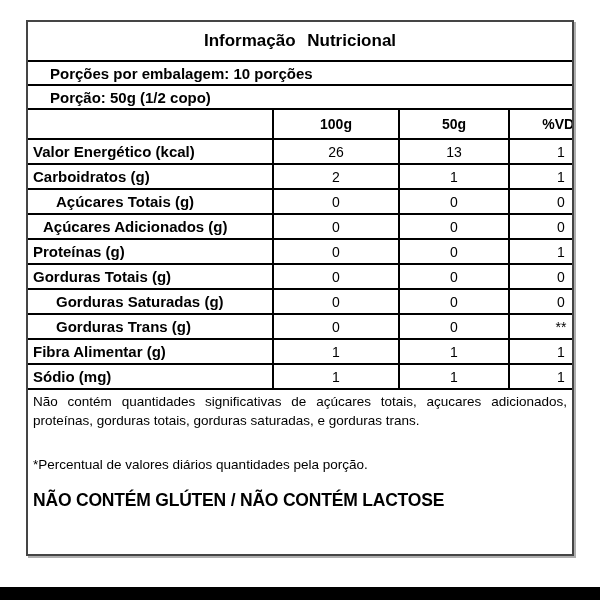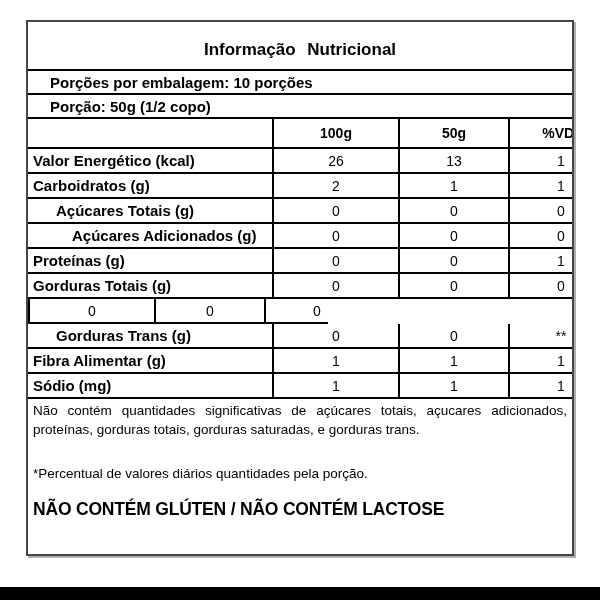--- a/index.html
+++ b/index.html
@@ -18,21 +18,20 @@
     border: 2px solid #454545;
     box-shadow: 2px 2px 0 rgba(110,110,110,0.55);
     background: #ffffff;
   }
   .title-row {
     height: 40px;
     border-bottom: 2px solid #000;
     display: flex; align-items: center; justify-content: center;
     font-weight: bold; font-size: 17px;
     word-spacing: 7px;
-    margin-top: 9px;
   }
   .info-row {
     height: 24px;
     border-bottom: 2px solid #000;
     display: flex; align-items: center;
     padding-left: 22px;
     font-weight: bold; font-size: 15px;
   }
   .grid-row { display: flex; width: 544px; }
   .cell {
@@ -42,21 +41,21 @@
     font-size: 14px;
     overflow: hidden; white-space: nowrap;
   }
   .hdr .cell { height: 30px; font-weight: bold; justify-content: center; }
   .c1 { width: 244px; padding-left: 5px; font-weight: bold; font-size: 15px; }
   .c2 { width: 126px; border-left: 2px solid #000; justify-content: center; }
   .c3 { width: 110px; border-left: 2px solid #000; justify-content: center; }
   .c4 { width: 64px;  border-left: 2px solid #000; justify-content: center; padding-left: 40px; }
   .hdr .c1 { padding-left: 5px; }
   .indent-1 { padding-left: 28px; }
-  .indent-2 { padding-left: 44px; }
+  .indent-2 { padding-left: 15px; }
   .footer {
     height: 200px;
     padding: 3px 5px 0 5px;
     font-size: 13.5px;
   }
   .footer .note {
     text-align: justify;
     line-height: 18.5px;
   }
   .footer .fn {
@@ -131,20 +130,21 @@
   </div>
 
   <div class="grid-row">
     <div class="cell c1">Gorduras Totais (g)</div>
     <div class="cell c2">0</div>
     <div class="cell c3">0</div>
     <div class="cell c4">0</div>
   </div>
 
   <div class="grid-row">
+    <div class="cell c1 indent-1">Gorduras Saturadas (g)</div>
     <div class="cell c2">0</div>
     <div class="cell c3">0</div>
     <div class="cell c4">0</div>
   </div>
 
   <div class="grid-row">
     <div class="cell c1 indent-1">Gorduras Trans (g)</div>
     <div class="cell c2">0</div>
     <div class="cell c3">0</div>
     <div class="cell c4">**</div>

